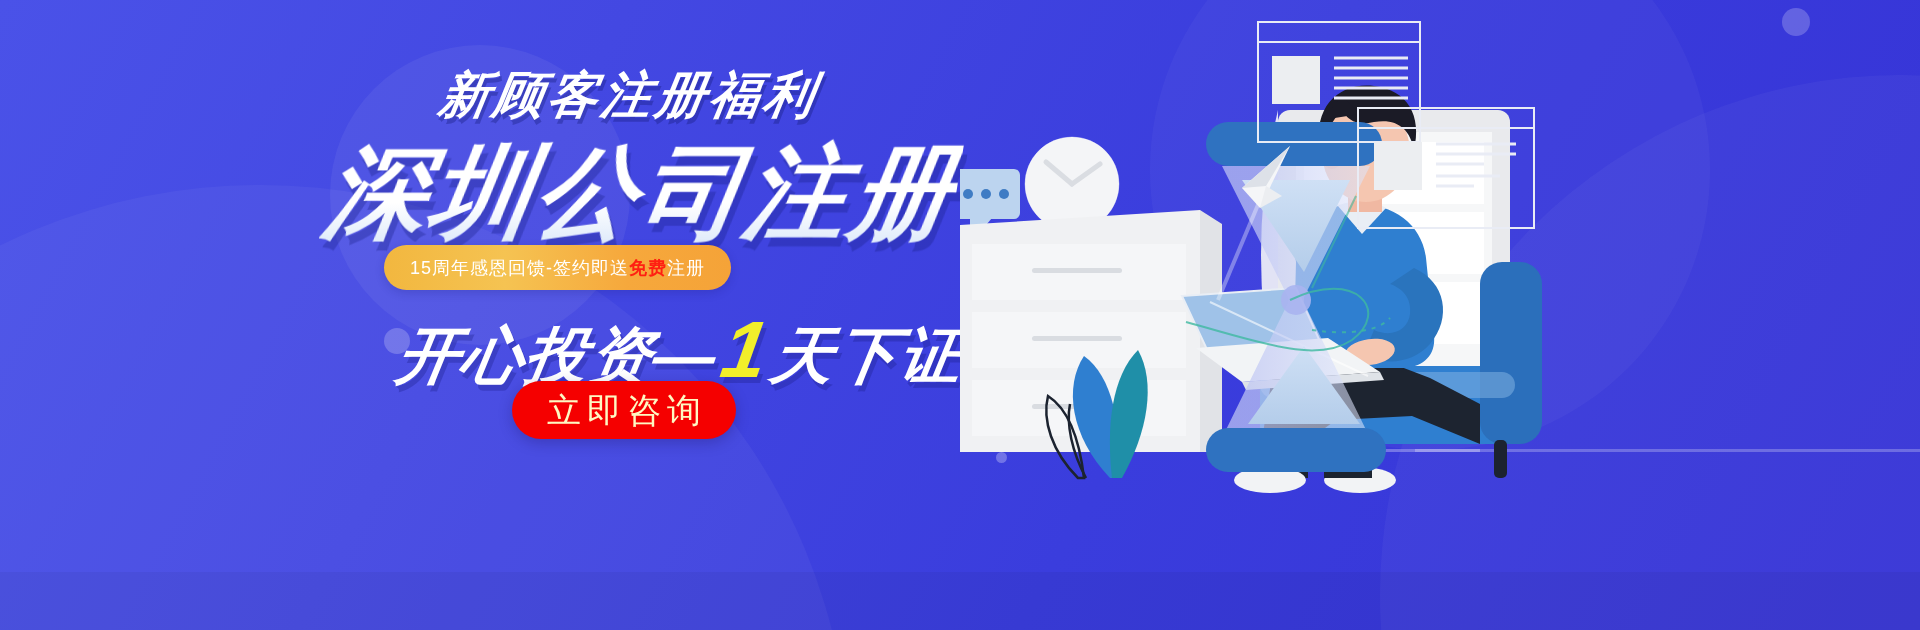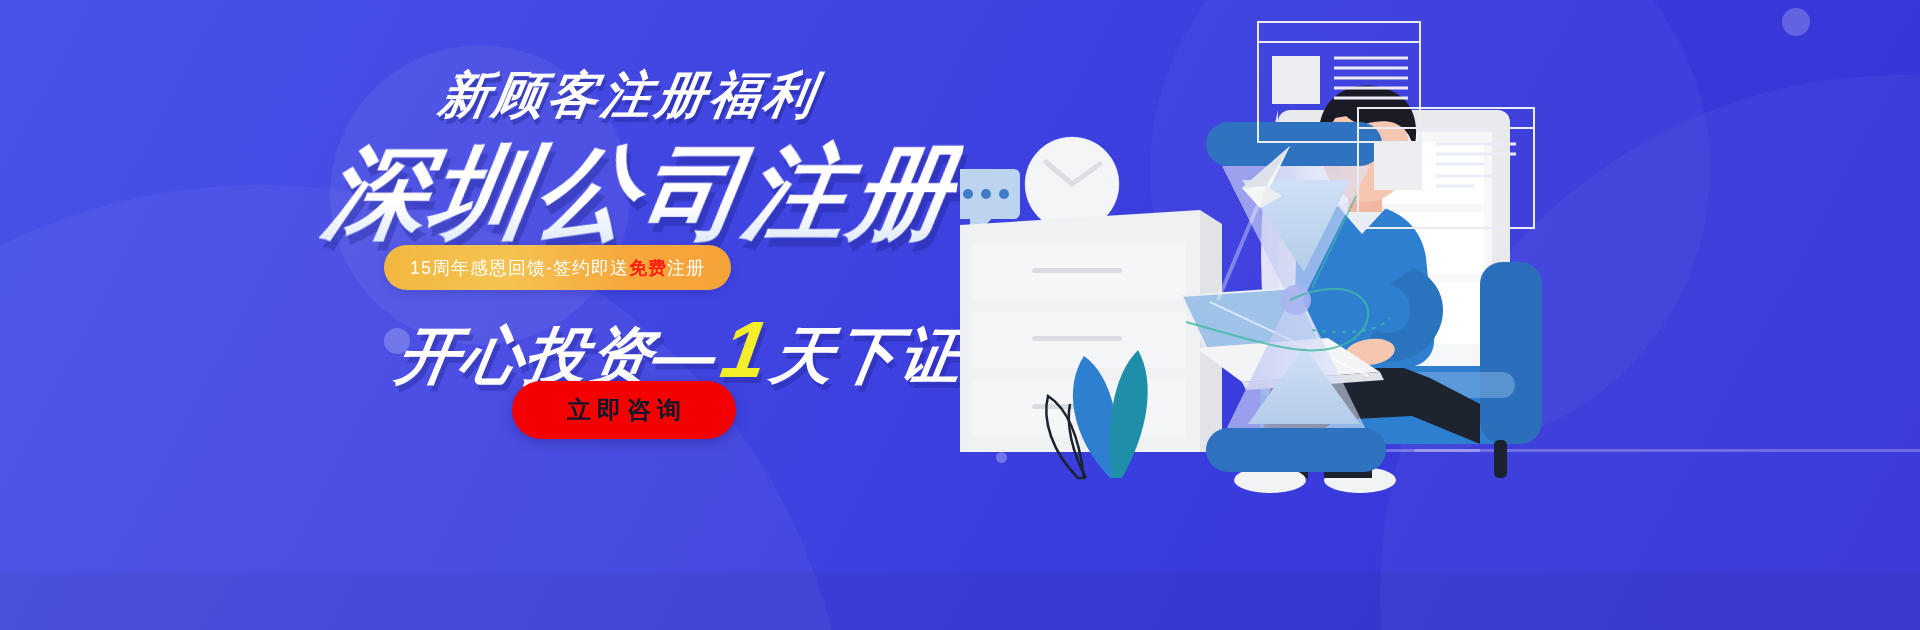--- a/index.html
+++ b/index.html
@@ -74,21 +74,21 @@
     text-shadow:4px 6px 0 rgba(22,28,130,.3);
   }
 
   .cta{
     position:absolute;left:512px;top:381px;
     width:224px;height:58px;border-radius:29px;
     background:#f50000;border:none;cursor:pointer;
     display:flex;align-items:center;justify-content:center;
     box-shadow:0 4px 14px rgba(25,15,90,.28);
   }
-  .cta span{color:#0f172a;font-size:24px;font-weight:bold;letter-spacing:6px;
+  .cta span{color:#fef9c3;font-size:34px;font-weight:normal;letter-spacing:6px;
             text-indent:6px;line-height:1;}
 
   
   #art{position:absolute;left:960px;top:0;width:960px;height:630px;}
   #art svg{display:block;}
 </style>
 </head>
 <body>
 
 <div id="banner">

